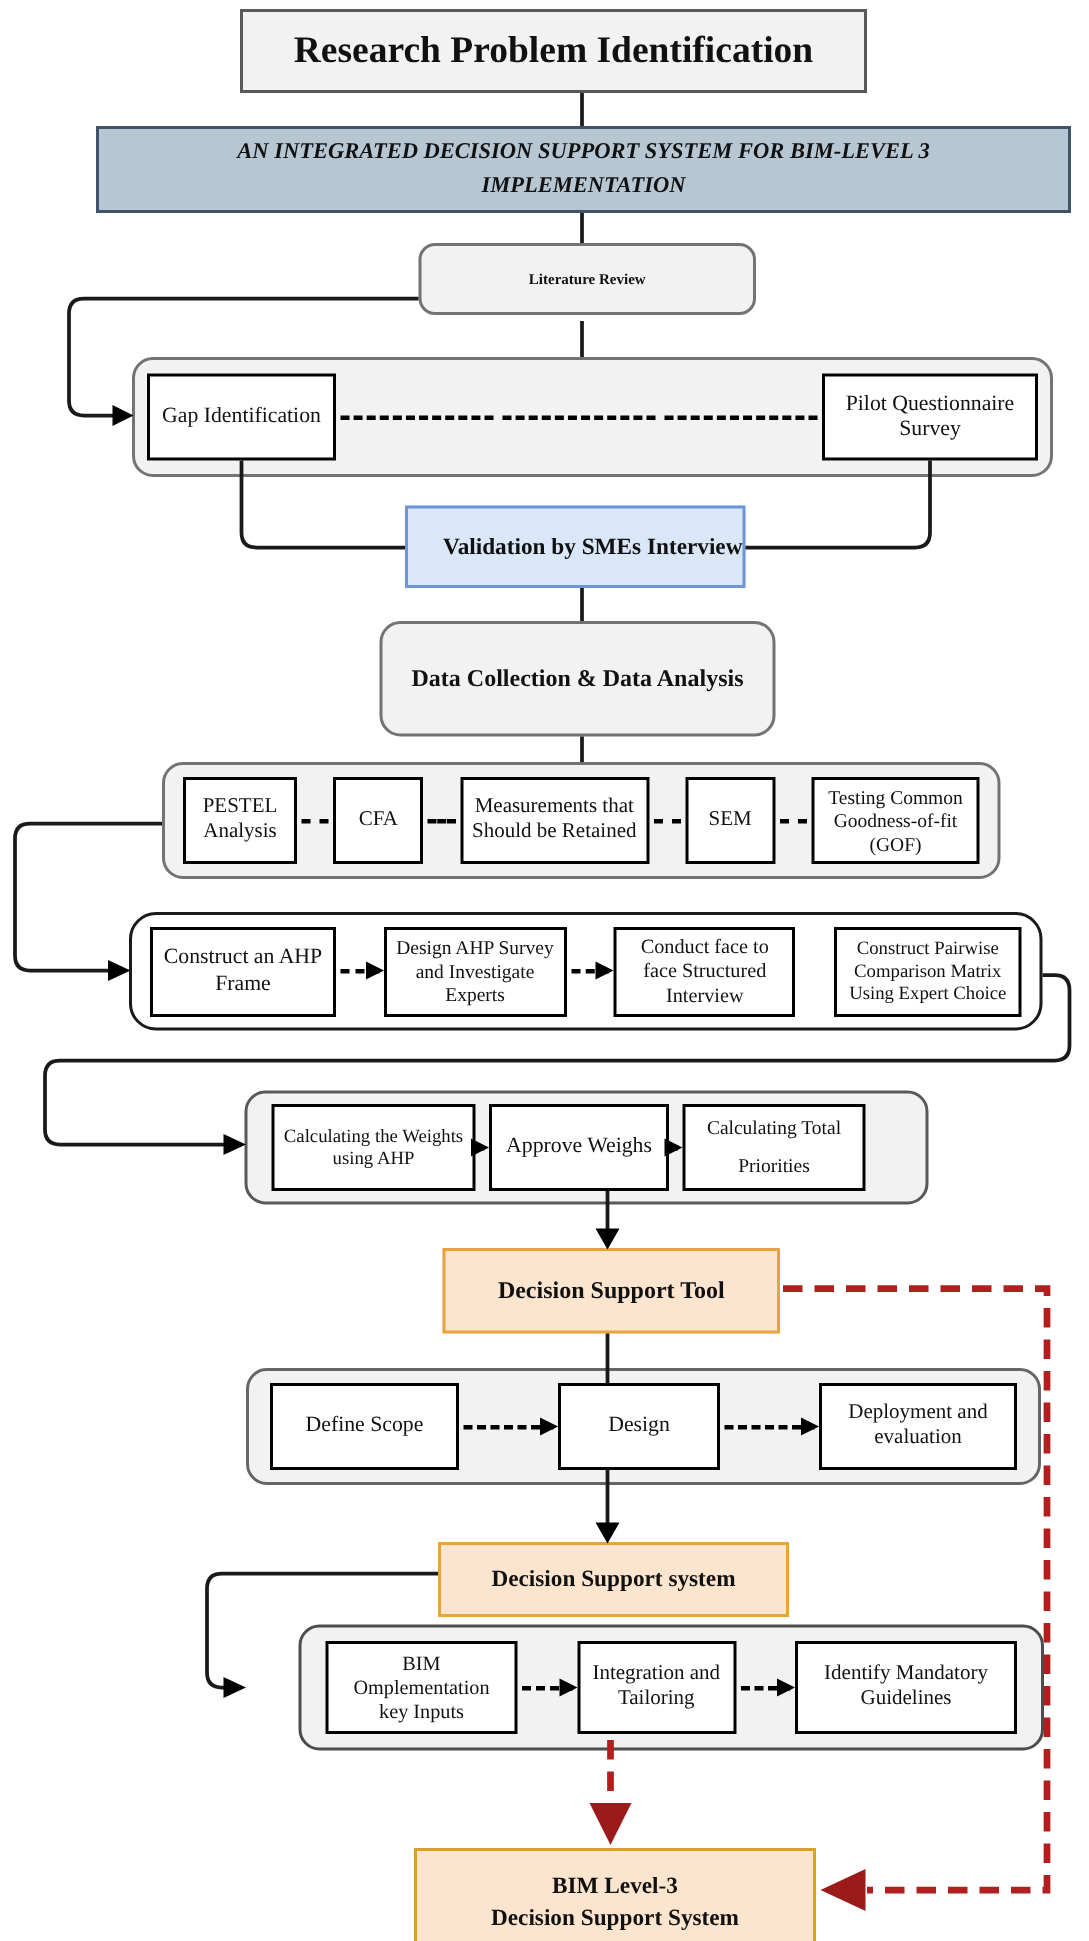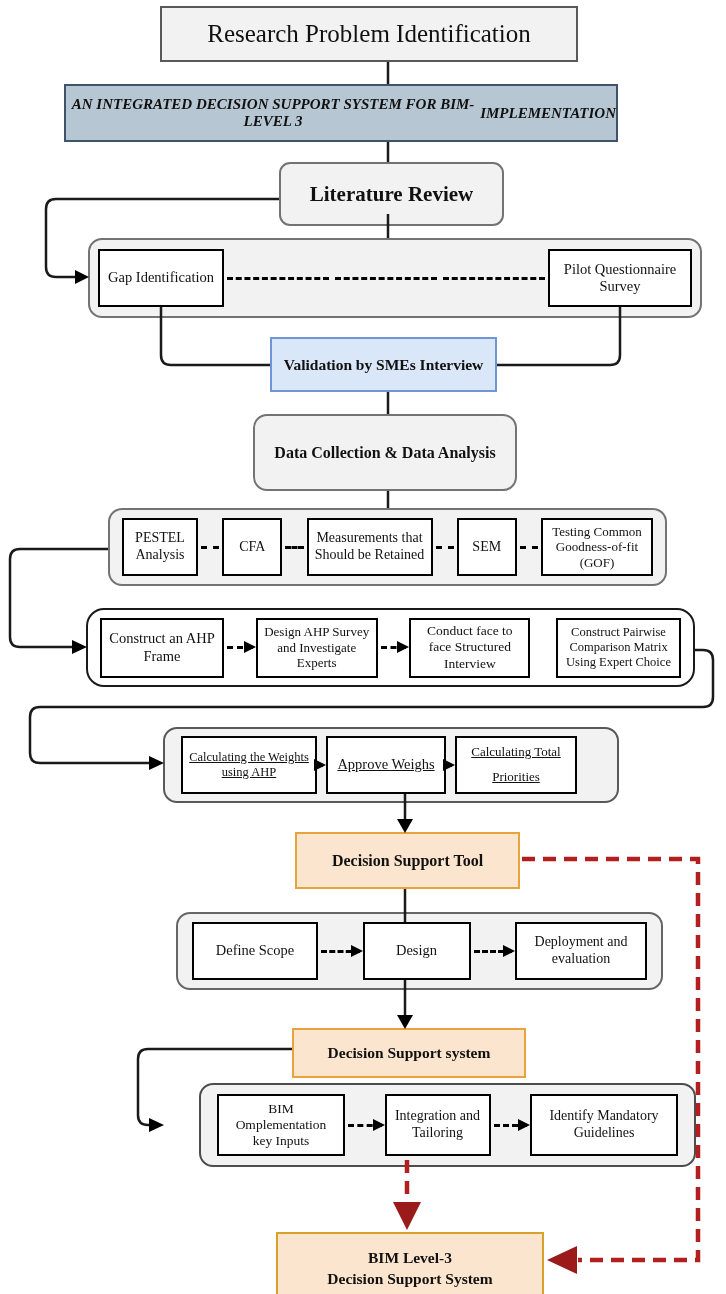--- a/index.html
+++ b/index.html
@@ -12,58 +12,58 @@
   #canvas{
     position:relative;width:726px;height:1294px;background:#fff;
     font-family:"Liberation Serif","DejaVu Serif",serif;color:#111;
     overflow:hidden;
   }
   .abs{position:absolute;box-sizing:border-box;}
   
   .title-box{
     left:160px;top:6px;width:418px;height:56px;background:#f2f2f2;
     border:2px solid #595959;display:flex;align-items:center;justify-content:center;
-    font-size:25px;font-weight:normal;z-index:1;
+    font-size:25px;font-weight:bold;z-index:1;
   }
   .banner{
-    left:64px;top:84px;width:554px;height:58px;background:var(--banner-bg);
-    border:2px solid var(--banner-border);display:flex;flex-direction:row;
+    left:64px;top:84px;width:650px;height:58px;background:var(--banner-bg);
+    border:2px solid var(--banner-border);display:flex;flex-direction:column;
     align-items:center;justify-content:space-evenly;font-size:15px;font-weight:bold;
     font-style:italic;z-index:1;text-align:center;
   }
   .round-node{
     background:var(--container-bg);border:2px solid #737373;border-radius:11px;
     display:flex;flex-direction:column;align-items:center;justify-content:center;
     font-weight:bold;z-index:1;text-align:center;
   }
-  .lit{left:279px;top:162px;width:225px;height:64px;font-size:21px;}
+  .lit{left:279px;top:162px;width:225px;height:48px;font-size:10px;}
   .dc{left:253px;top:414px;width:264px;height:77px;font-size:16px;border-radius:14px;}
   .blue-node{
     left:270px;top:337px;width:227px;height:55px;background:var(--validation-bg);
     border:2px solid var(--validation-border);display:flex;align-items:center;
-    justify-content:center;font-size:15.5px;font-weight:bold;z-index:1;
+    justify-content:flex-end;font-size:15.5px;font-weight:bold;z-index:1;
   }
   .orange-node{
     background:var(--orange-bg);border:2px solid var(--orange-border);
     display:flex;flex-direction:column;align-items:center;justify-content:center;
     font-weight:bold;z-index:1;
   }
   .dst{left:295px;top:832px;width:225px;height:57px;font-size:16px;}
   .dss{left:292px;top:1028px;width:234px;height:50px;font-size:15.5px;}
   .bim3{left:276px;top:1232px;width:268px;height:74px;font-size:15.5px;border-color:var(--gold-border);line-height:1.35;}
   
   .crow{
     background:var(--container-bg);border:2px solid #737373;border-radius:14px;
     display:flex;align-items:center;z-index:1;
   }
   .row1{left:88px;top:238px;width:614px;height:80px;padding:0 8px;}
   .pestel{left:108px;top:508px;width:559px;height:78px;padding:0 12px;}
   .ahp{left:86px;top:608px;width:609px;height:79px;padding:0 12px;background:#fff;border:2.5px solid #1a1a1a;border-radius:18px;}
-  .weights{left:163px;top:727px;width:456px;height:76px;padding:0 40px 0 16px;border-color:#595959;text-decoration:underline;}
-  .tooldev{left:176px;top:912px;width:487px;height:78px;padding:0 14px;border-color:#666;}
+  .weights{left:163px;top:727px;width:456px;height:76px;padding:0 40px 0 16px;border-color:#595959;}
+  .tooldev{left:164px;top:912px;width:530px;height:78px;padding:0 14px;border-color:#666;}
   .bimrow{left:163px;top:1083px;width:497px;height:84px;padding:0 16px;border-color:#4d4d4d;margin-left:36px;}
   .box{
     background:#fff;border:2px solid #000;box-sizing:border-box;height:58px;
     display:flex;align-items:center;justify-content:center;text-align:center;
     font-size:14.5px;line-height:1.2;padding:0 6px;flex:none;
   }
   .ahp .box{height:60px;}
   .bimrow .box{height:62px;}
   .f14{font-size:14px;} .f135{font-size:13.5px;} .f13{font-size:13px;} .f125{font-size:12.5px;}
   .dash{flex:1;height:0;border-top:3px dashed #000;margin:0 3px;position:relative;}

